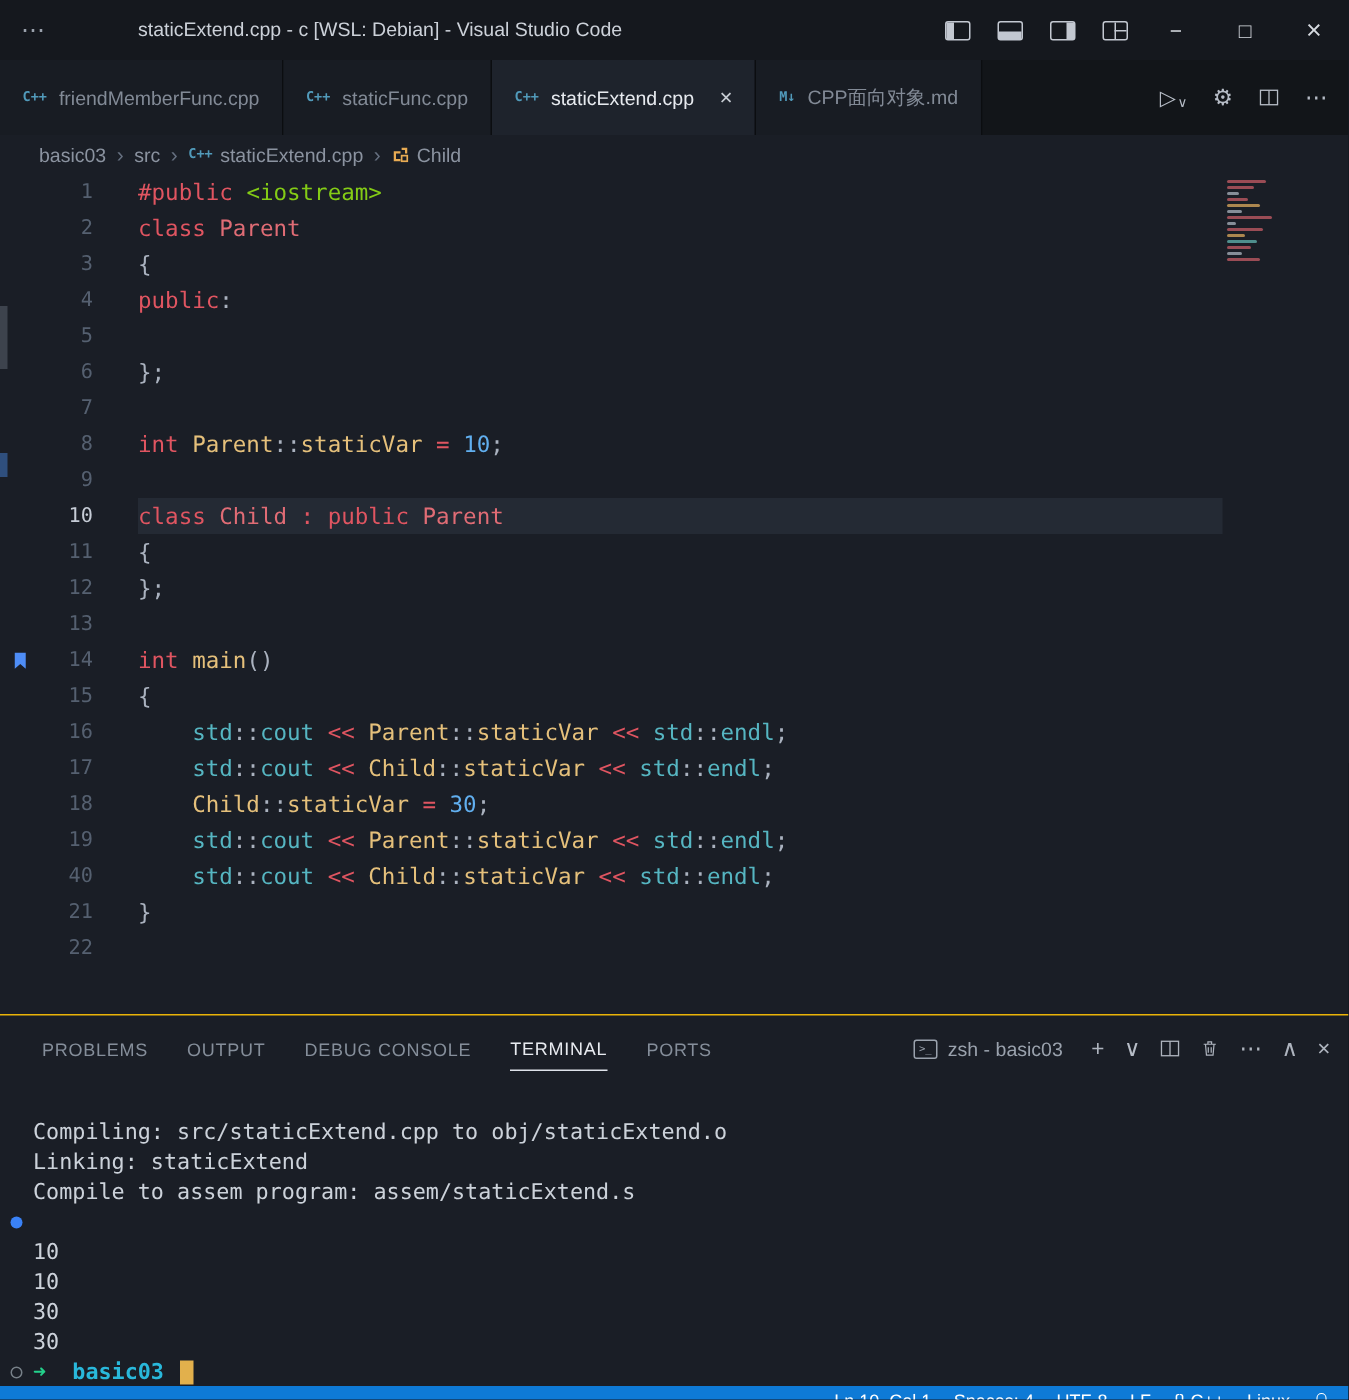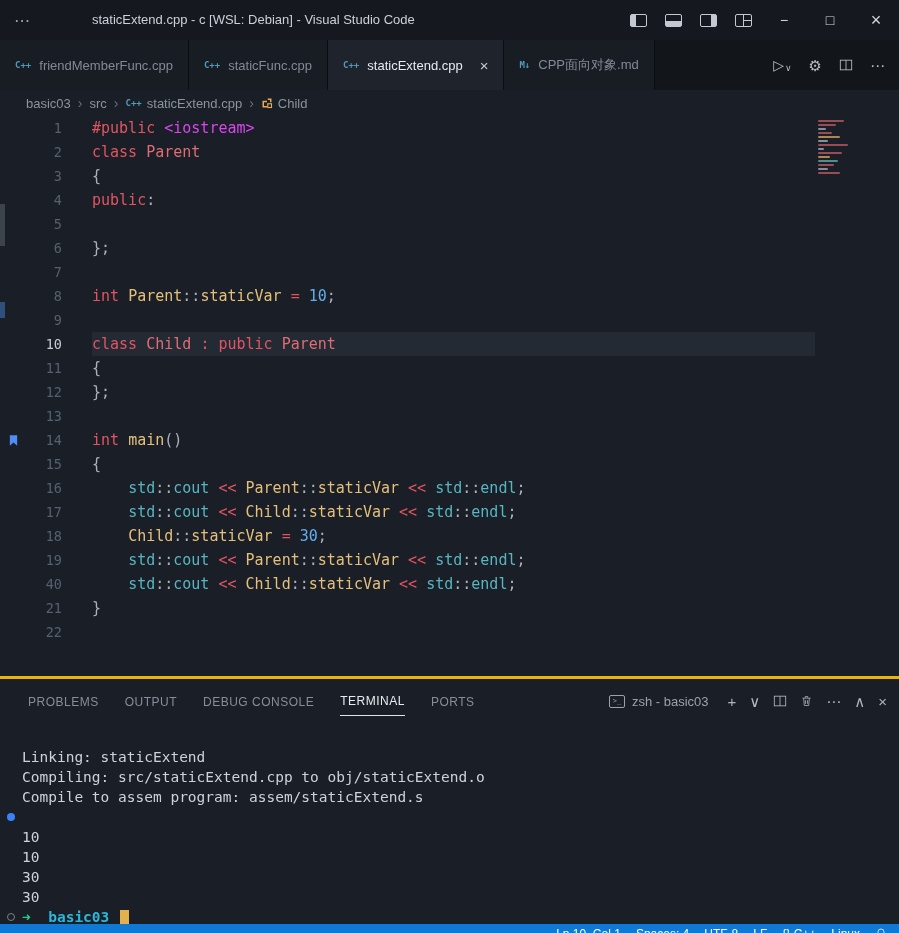--- a/index.html
+++ b/index.html
@@ -46,21 +46,21 @@
   .ln-num { width:36px; text-align:right; color:#556070; font-size:13.5px; flex:none; }
   .code-line.active .ln-num { color:#c6ccd6; }
   .ln-text { margin-left:30px; width:723px; white-space:pre; color:#aab2bf; }
   .code-line.active .ln-text { background:#242a34; }
   .minimap { position:absolute; top:4px; right:37px; width:44px; display:flex; flex-direction:column; gap:2px; }
   .mm { height:2px; border-radius:1px; opacity:.85; }
   .left-mark-gray { position:absolute; left:0; top:88px; width:5px; height:42px; background:#3d434d; }
   .left-mark-blue { position:absolute; left:0; top:186px; width:5px; height:16px; background:#2f4f7d; }
 
   
-  .panel { position:absolute; top:676px; left:0; right:0; height:204px; background:#1a1e26; border-top:3px solid #eab308; }
+  .panel { position:absolute; top:676px; left:0; right:0; height:204px; background:#1a1e26; border-top:1px solid #eab308; }
   .panel-header { display:flex; align-items:center; height:44px; padding:0 12px 0 28px; }
   .p-tab { margin-right:26px; font-size:12px; letter-spacing:.5px; color:#858e9a; padding:8px 0 7px; white-space:nowrap; }
   .p-tab.active { color:#e8ebf0; border-bottom:1px solid #dfe3ea; }
   .p-right { margin-left:auto; display:flex; align-items:center; gap:13px; color:#aeb4be; }
   .term-chip { display:flex; align-items:center; gap:7px; font-size:13px; color:#9aa2ad; margin-right:6px; }
   .term-box { width:16px; height:13px; border:1px solid #9aa2ad; border-radius:2px; font-size:7px; display:flex; align-items:center; justify-content:center; font-family:"DejaVu Sans Mono",monospace; color:#9aa2ad; }
   .terminal { position:absolute; top:44px; left:0; right:0; bottom:0; padding-top:24px; font-family:"DejaVu Sans Mono","DejaVu Sans",monospace; font-size:14.5px; color:#ccd2da; }
   .t-line { display:flex; align-items:center; height:20px; line-height:20px; }
   .t-deco { width:22px; display:flex; align-items:center; justify-content:center; flex:none; }
   .dot { width:8px; height:8px; border-radius:50%; }
@@ -145,21 +145,21 @@
       </span>
       <span>Child</span>
     </span>
   </div>
 
   <div class="editor">
     <div>
         <div class="code-line">
           <span class="ln-deco"></span>
           <span class="ln-num">1</span>
-          <span class="ln-text"><span style="color: rgb(224, 85, 97);">#public</span><span style="color: rgb(170, 178, 191);"> </span><span style="color: #d946ef;">&lt;iostream&gt;</span></span>
+          <span class="ln-text"><span style="color: rgb(224, 85, 97);">#public</span><span style="color: rgb(170, 178, 191);"> </span><span style="color: #84cc16;">&lt;iostream&gt;</span></span>
         </div>
         <div class="code-line">
           <span class="ln-deco"></span>
           <span class="ln-num">2</span>
           <span class="ln-text"><span style="color: rgb(224, 85, 97);">class</span><span style="color: rgb(170, 178, 191);"> </span><span style="color: rgb(224, 108, 117);">Parent</span></span>
         </div>
         <div class="code-line">
           <span class="ln-deco"></span>
           <span class="ln-num">3</span>
           <span class="ln-text"><span style="color: rgb(170, 178, 191);">{</span></span>
@@ -309,25 +309,25 @@
             </svg>
         </span>
         <span class="icon-btn">⋯</span>
         <span class="icon-btn">∧</span>
         <span class="icon-btn">×</span>
       </div>
     </div>
     <div class="terminal">
         <div class="t-line">
           <span class="t-deco"></span>
+          <span class="t-text">Compiling: src/staticExtend.cpp to obj/staticExtend.o</span>
+        </div>
+        <div class="t-line">
+          <span class="t-deco"></span>
           <span class="t-text">Linking: staticExtend</span>
-        </div>
-        <div class="t-line">
-          <span class="t-deco"></span>
-          <span class="t-text">Compiling: src/staticExtend.cpp to obj/staticExtend.o</span>
         </div>
         <div class="t-line">
           <span class="t-deco"></span>
           <span class="t-text">Compile to assem program: assem/staticExtend.s</span>
         </div>
         <div class="t-line">
           <span class="t-deco">
             <span class="dot filled"></span>
           </span>
         </div>

